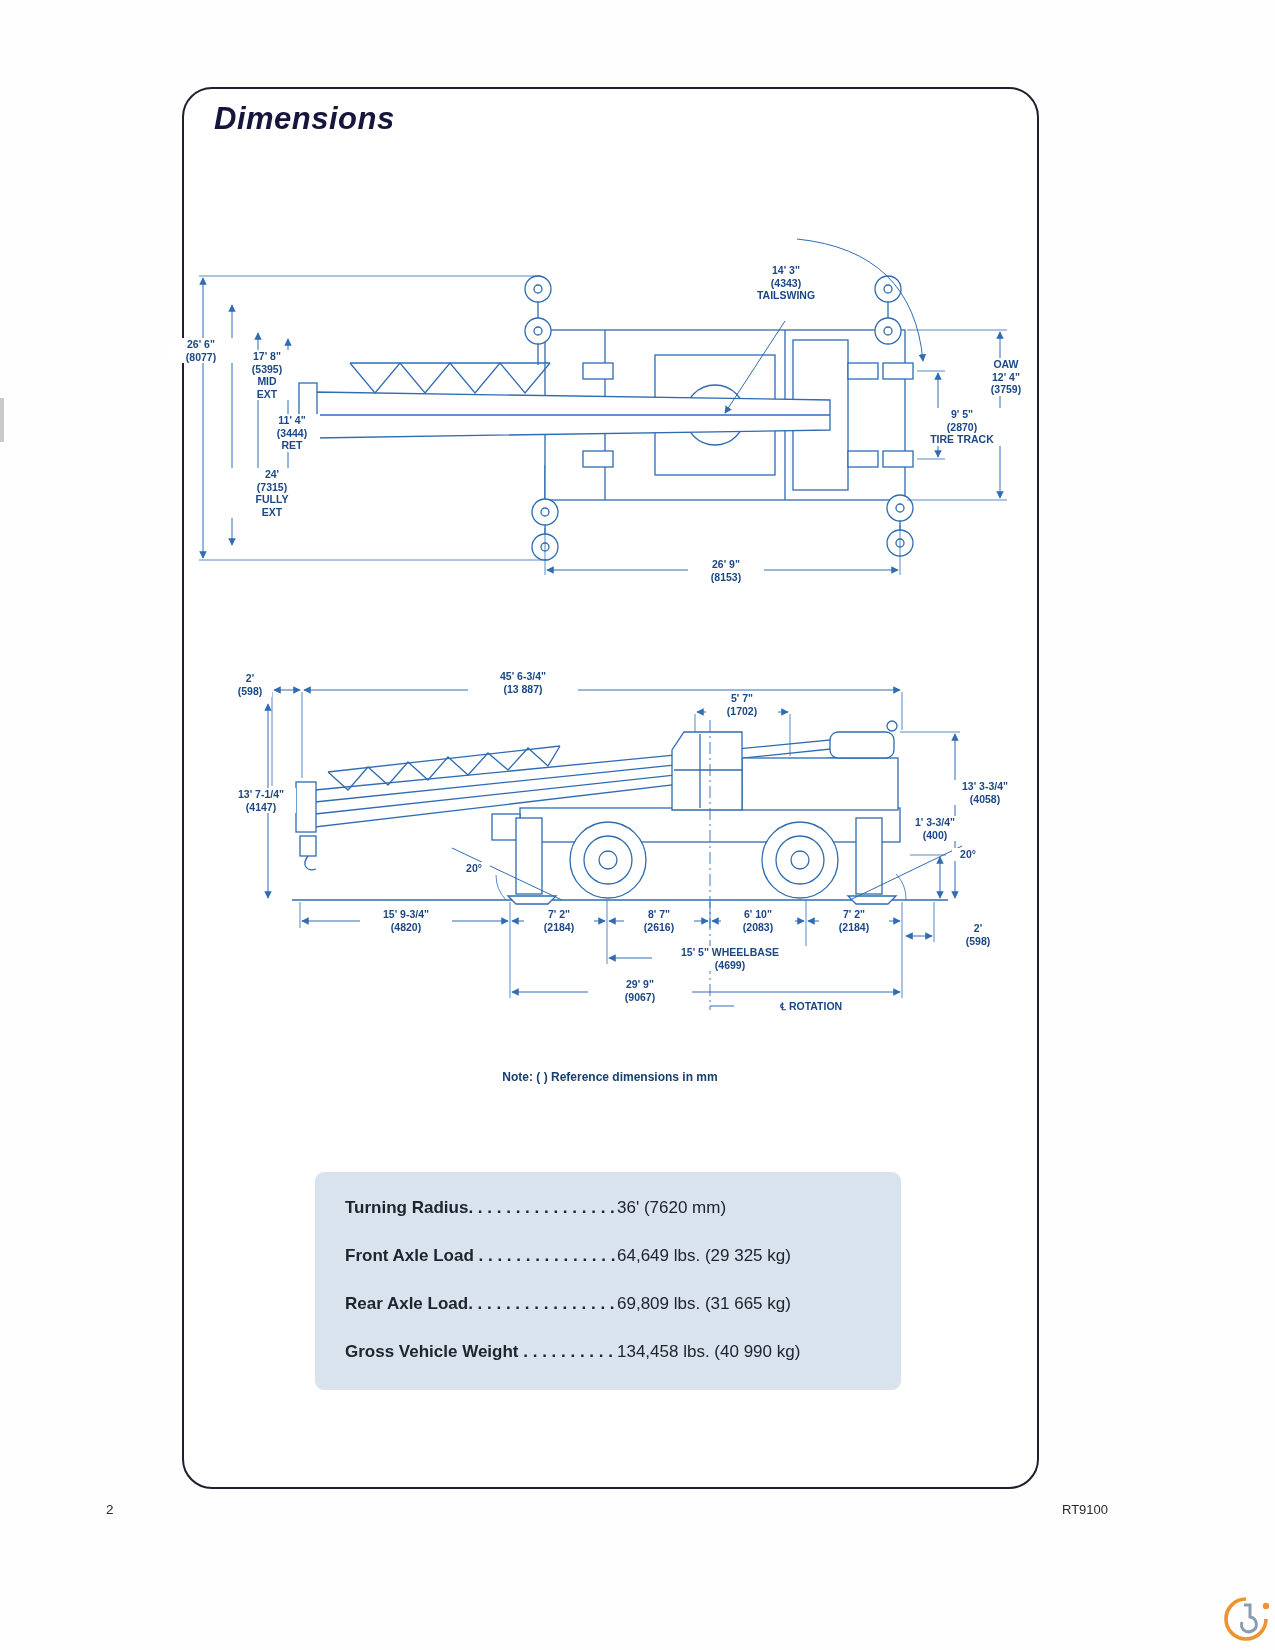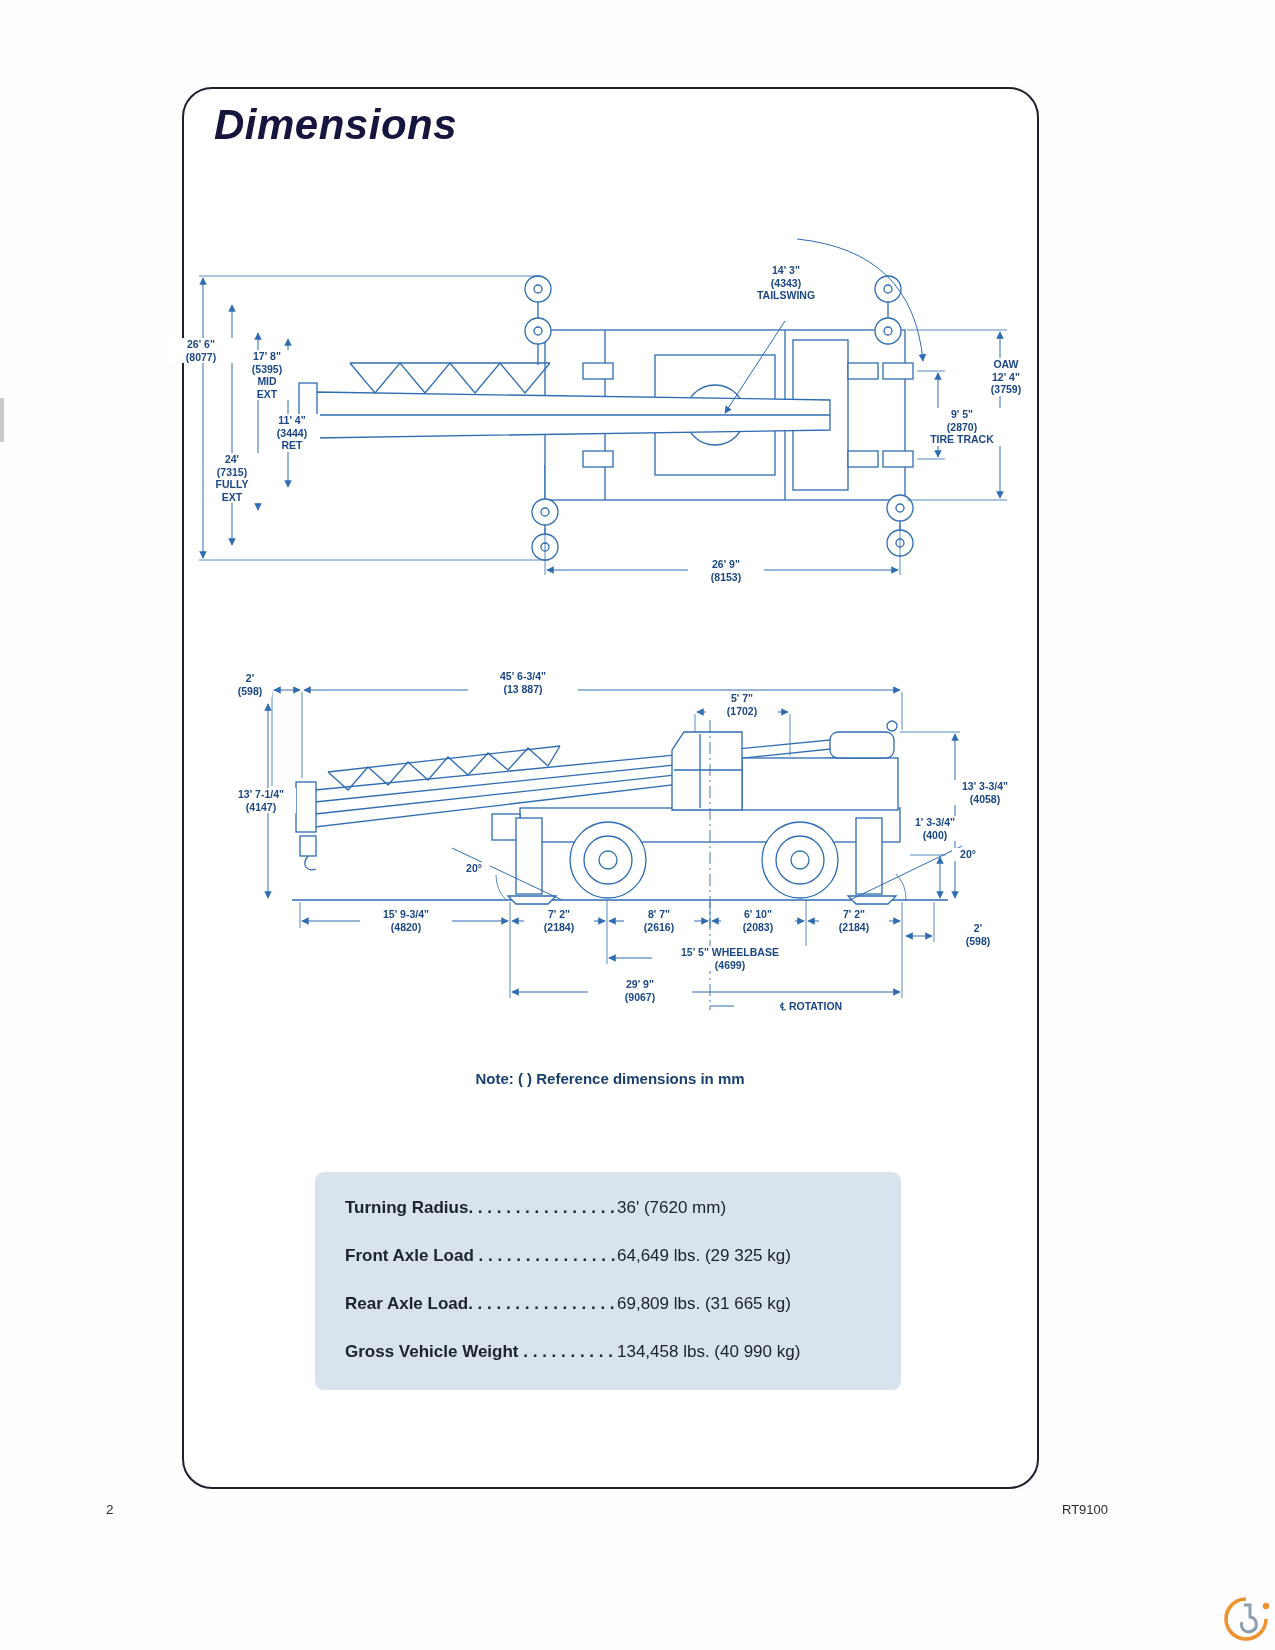--- a/index.html
+++ b/index.html
@@ -1,31 +1,31 @@
 <!DOCTYPE html>
 <html><head>
 <meta charset="utf-8">
 <style>
   html,body{margin:0;padding:0;background:#ffffff;}
   .page{position:relative;width:1275px;height:1650px;background:#fefefe;overflow:hidden;
         font-family:"Liberation Sans", sans-serif;}
   .frame{position:absolute;left:182px;top:87px;width:853px;height:1398px;
          border:2.5px solid #1f1f2e;border-radius:30px;background:#fff;}
-  .title{position:absolute;left:214px;top:101px;font-size:42px;font-weight:bold;
+  .title{position:absolute;left:214px;top:101px;font-size:31px;font-weight:bold;
          font-style:italic;color:#15153d;letter-spacing:.5px;}
   .drawing{position:absolute;}
   .s{stroke:#2f6cb2;fill:none;stroke-width:1.3;}
   .sf{stroke:#2f6cb2;fill:#ffffff;stroke-width:1.3;}
   .dim{stroke:#2f6cb2;stroke-width:1;fill:none;}
   .ext{stroke:#2f6cb2;stroke-width:.8;fill:none;}
   .cl{stroke:#2f6cb2;stroke-width:.9;stroke-dasharray:12 4 2 4;fill:none;}
   .dim-label{position:absolute;font-size:10.5px;font-weight:bold;color:#1b4785;
              text-align:center;line-height:1.2;white-space:pre-line;background:#fff;}
   .note{position:absolute;left:420px;top:1070px;width:380px;text-align:center;
-        font-size:15px;font-weight:bold;color:#17406f;}
+        font-size:12px;font-weight:bold;color:#17406f;}
   .spec-box{position:absolute;left:315px;top:1172px;width:586px;height:218px;
             background:#d8e3ee;border-radius:9px;box-sizing:border-box;
             padding:26px 0 0 30px;color:#20242c;}
   .spec-row{position:relative;height:22px;margin-bottom:26px;font-size:17px;}
   .spec-left{display:inline-block;width:272px;overflow:hidden;white-space:nowrap;font-weight:bold;}
   .spec-dots{font-weight:bold;}
   .spec-value{position:absolute;left:272px;top:0;font-weight:normal;white-space:nowrap;}
   .footer-num{position:absolute;left:106px;top:1502px;font-size:13.5px;color:#2a2a2a;}
   .footer-model{position:absolute;left:1062px;top:1502px;font-size:13px;color:#2a2a2a;}
   .artifact{position:absolute;}
@@ -114,21 +114,21 @@
 TAILSWING</div>
   <div class="dim-label" style="left:168px;top:338px;width:66px;">26' 6"
 (8077)</div>
   <div class="dim-label" style="left:238px;top:350px;width:58px;">17' 8"
 (5395)
 MID
 EXT</div>
   <div class="dim-label" style="left:264px;top:414px;width:56px;">11' 4"
 (3444)
 RET</div>
-  <div class="dim-label" style="left:204px;top:453px;width:56px;">24'
+  <div class="dim-label" style="left:204px;top:468px;width:56px;padding-left:40px;">24'
 (7315)
 FULLY
 EXT</div>
   <div class="dim-label" style="left:978px;top:358px;width:56px;">OAW
 12' 4"
 (3759)</div>
   <div class="dim-label" style="left:922px;top:408px;width:80px;">9' 5"
 (2870)
 TIRE TRACK</div>
   <div class="dim-label" style="left:688px;top:558px;width:76px;">26' 9"

